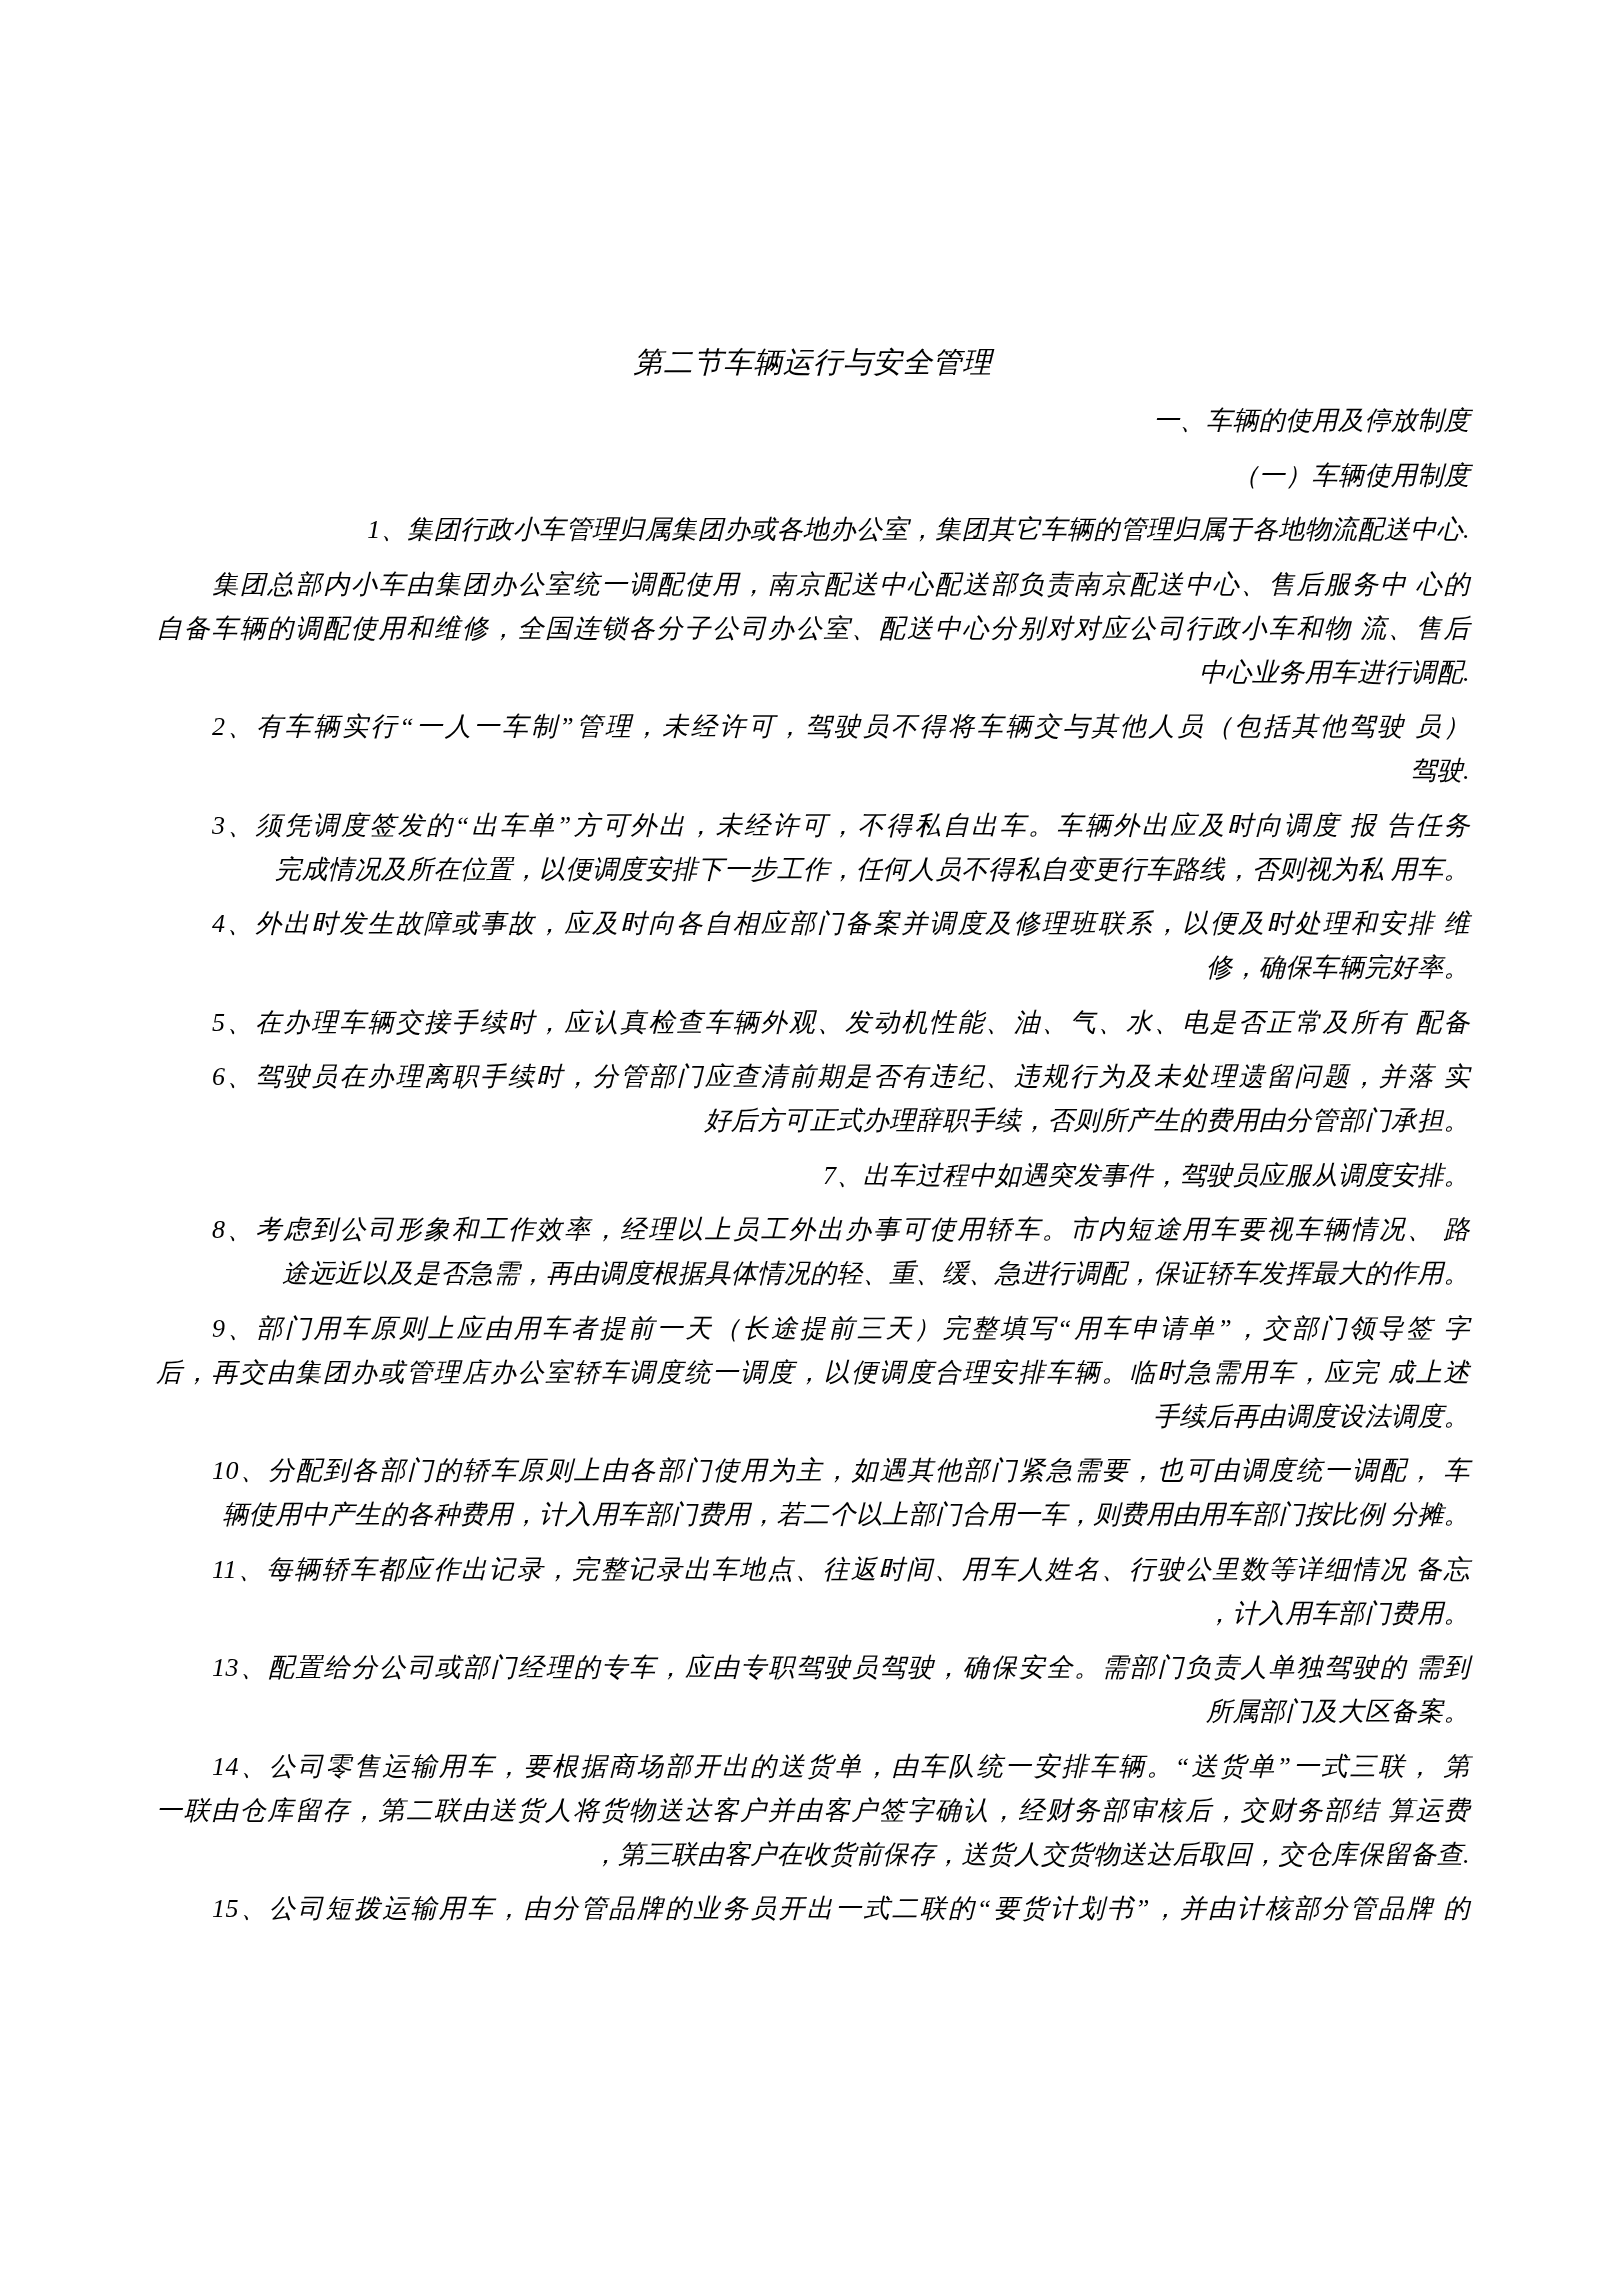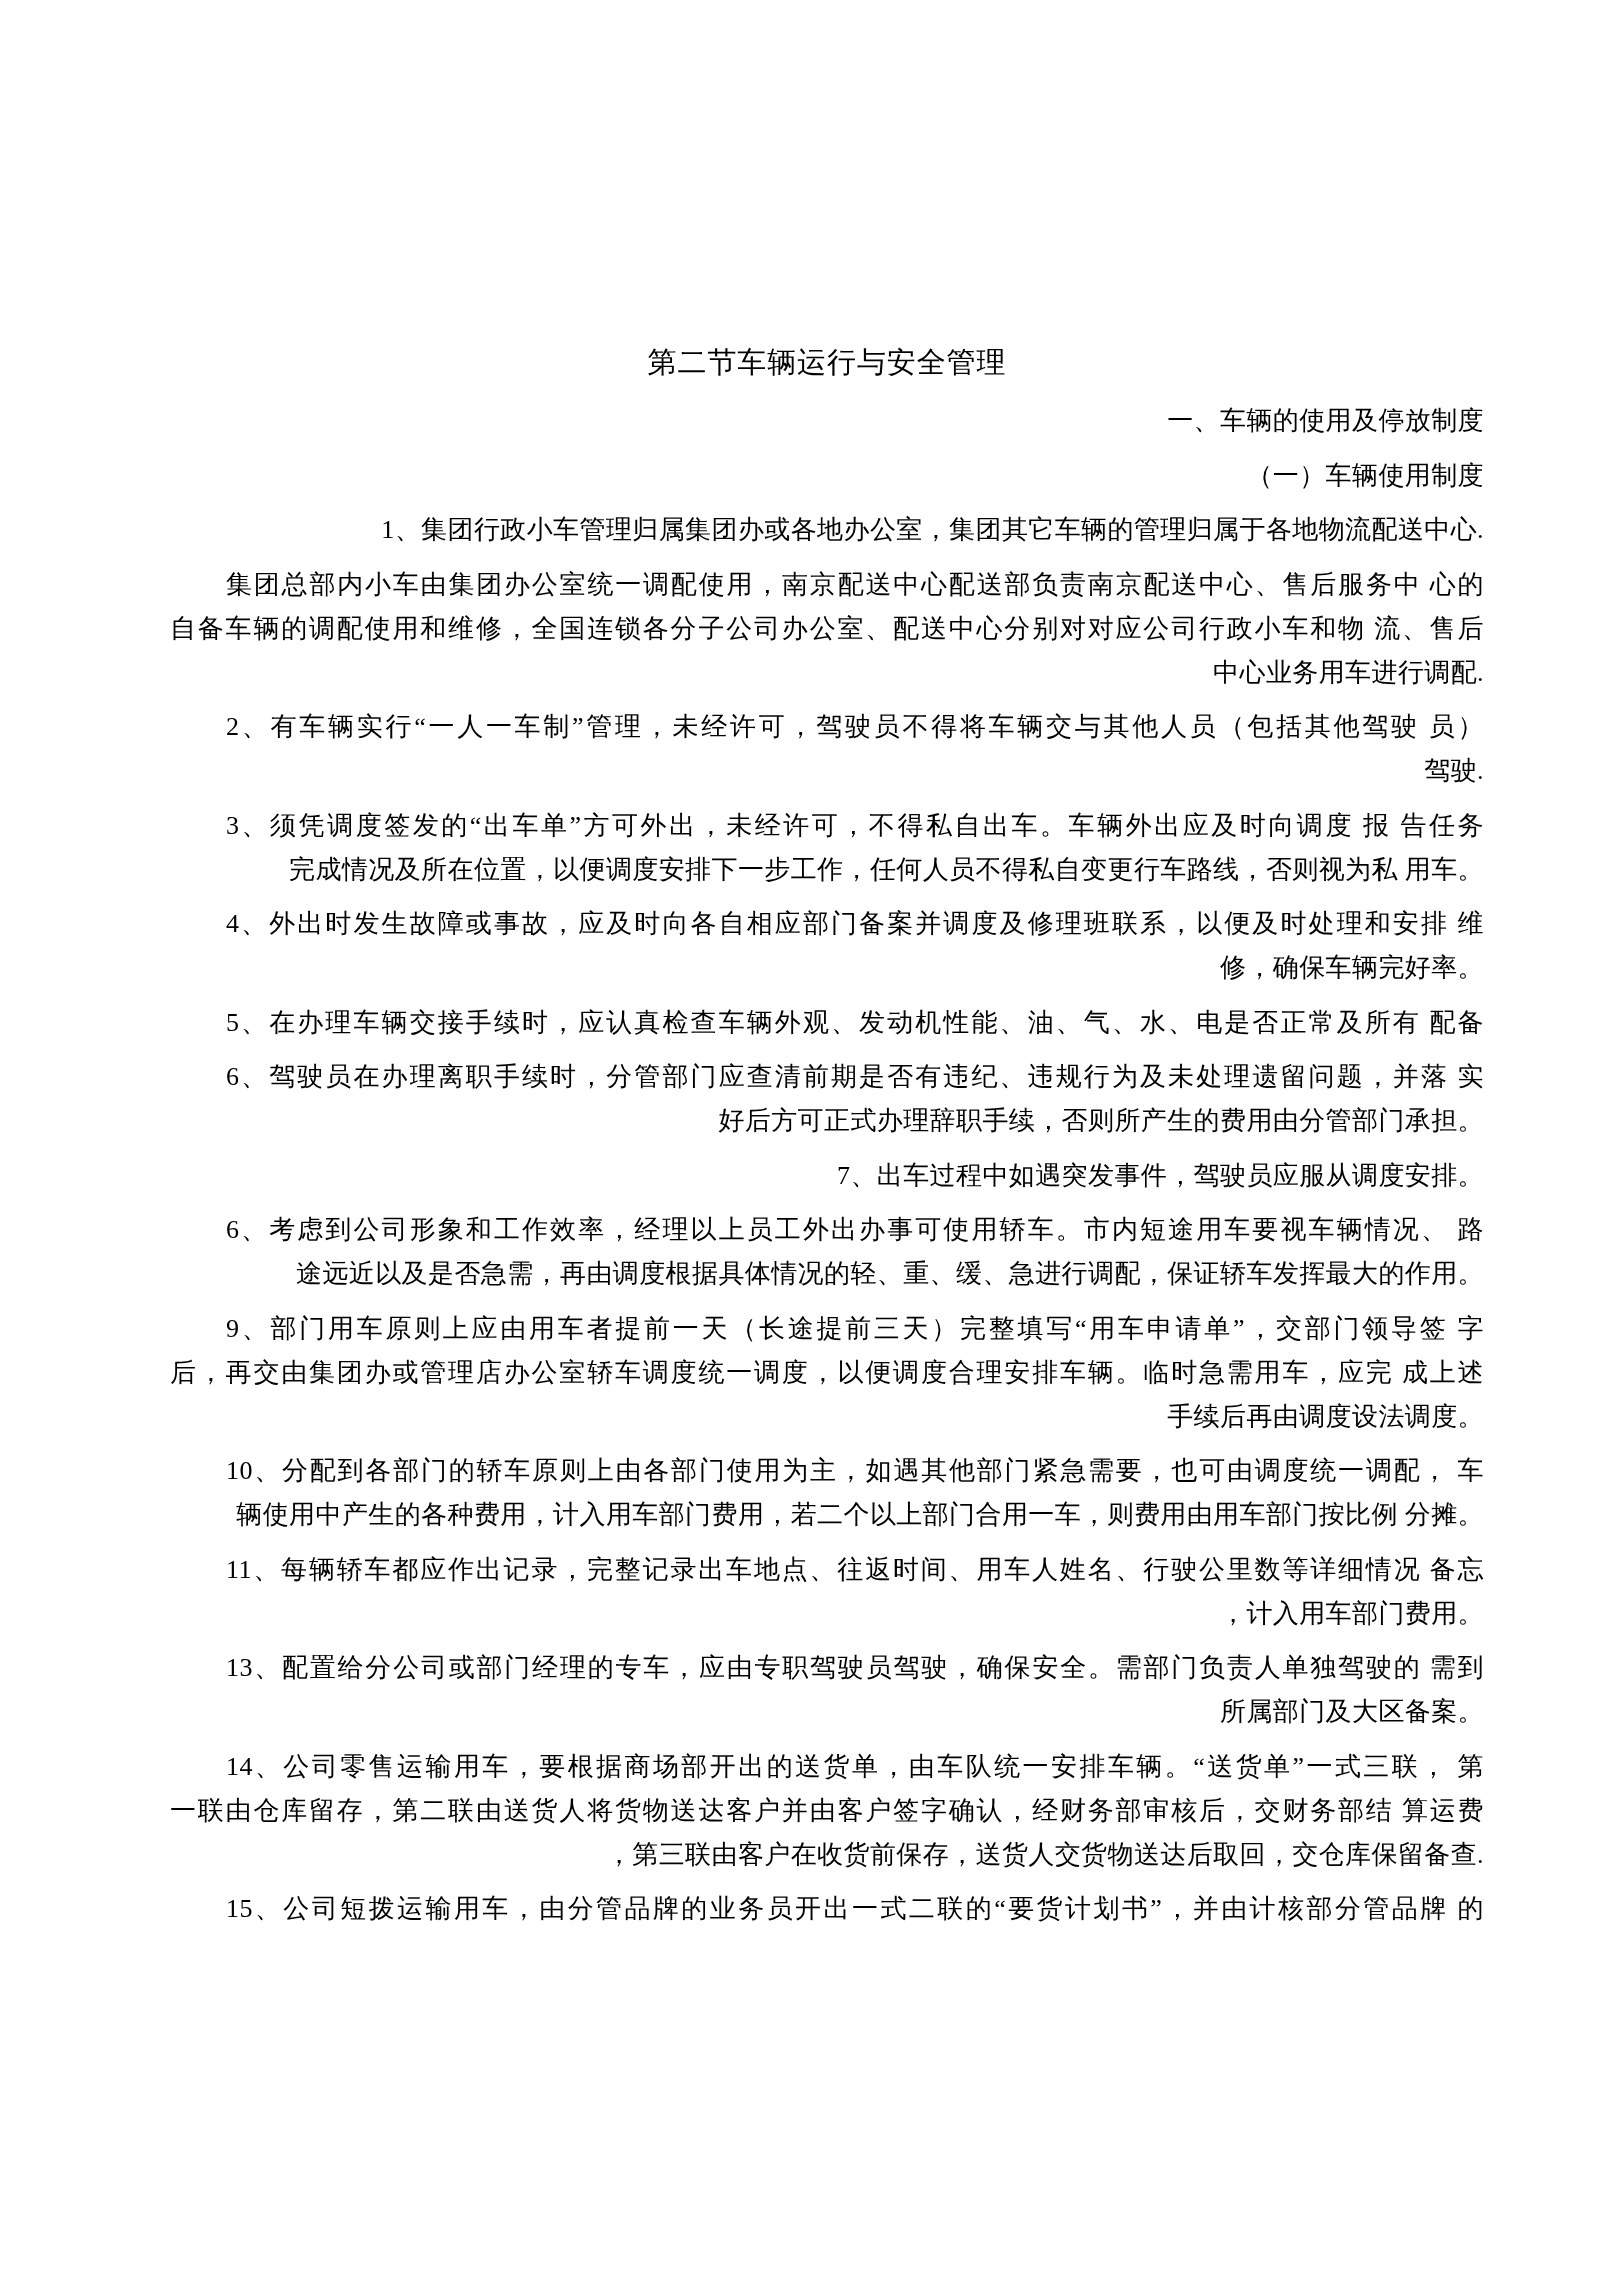--- a/index.html
+++ b/index.html
@@ -12,23 +12,24 @@
     width: 1623px;
     height: 2295px;
     margin: 0 auto;
     background: #ffffff;
     overflow: hidden;
     font-family: "Liberation Serif", "DejaVu Serif", serif;
     color: #000000;
   }
   .content {
     position: absolute;
-    left: 170px;
+    left: 156px;
     top: 340px;
     width: 1314px;
+    font-style: italic;
   }
   .title {
     font-size: 29px;
     line-height: 44px;
     letter-spacing: 0.9px;
     text-align: center;
     margin: 0 0 15px 0;
     font-weight: normal;
   }
   .block {
@@ -89,21 +90,21 @@
           <div class="line first full">5、在办理车辆交接手续时，应认真检查车辆外观、发动机性能、油、气、水、电是否正常及所有 配备</div>
         </div>
         <div class="block body">
           <div class="line first full">6、驾驶员在办理离职手续时，分管部门应查清前期是否有违纪、违规行为及未处理遗留问题，并落 实</div>
           <div class="line">好后方可正式办理辞职手续，否则所产生的费用由分管部门承担。</div>
         </div>
         <div class="block body">
           <div class="line first">7、出车过程中如遇突发事件，驾驶员应服从调度安排。</div>
         </div>
         <div class="block body">
-          <div class="line first full">6、考虑到公司形象和工作效率，经理以上员工外出办事可使用轿车。市内短途用车要视车辆情况、 路</div>
+          <div class="line first full">8、考虑到公司形象和工作效率，经理以上员工外出办事可使用轿车。市内短途用车要视车辆情况、 路</div>
           <div class="line">途远近以及是否急需，再由调度根据具体情况的轻、重、缓、急进行调配，保证轿车发挥最大的作用。</div>
         </div>
         <div class="block body">
           <div class="line first full">9、部门用车原则上应由用车者提前一天（长途提前三天）完整填写“用车申请单”，交部门领导签 字</div>
           <div class="line full">后，再交由集团办或管理店办公室轿车调度统一调度，以便调度合理安排车辆。临时急需用车，应完 成上述</div>
           <div class="line">手续后再由调度设法调度。</div>
         </div>
         <div class="block body">
           <div class="line first full">10、分配到各部门的轿车原则上由各部门使用为主，如遇其他部门紧急需要，也可由调度统一调配， 车</div>
           <div class="line">辆使用中产生的各种费用，计入用车部门费用，若二个以上部门合用一车，则费用由用车部门按比例 分摊。</div>

